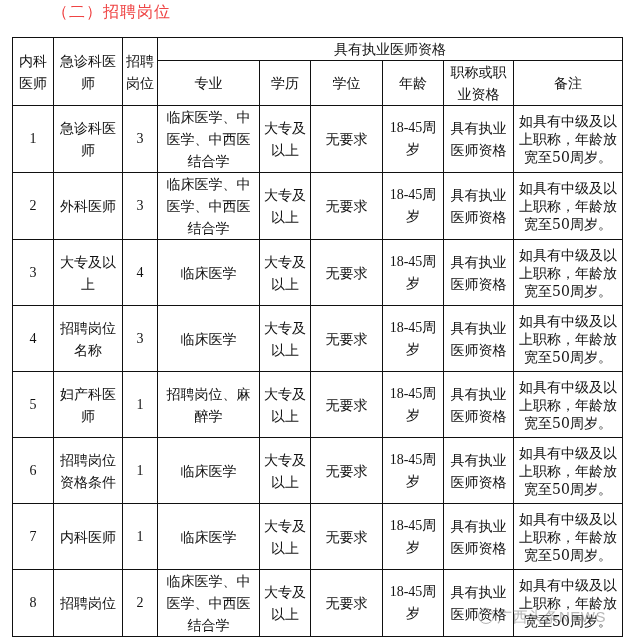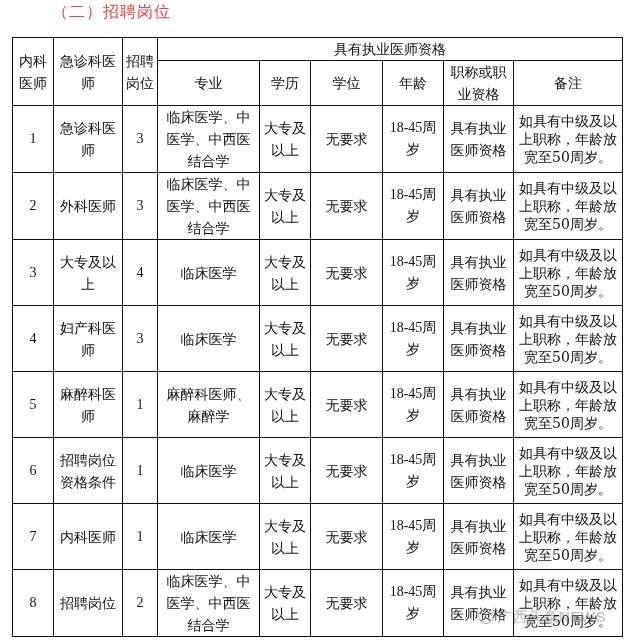--- a/index.html
+++ b/index.html
@@ -79,34 +79,34 @@
         <td class="num">4</td>
         <td>临床医学</td>
         <td>大专及以上</td>
         <td>无要求</td>
         <td class="num">18-45周岁</td>
         <td>具有执业医师资格</td>
         <td class="note">如具有中级及以上职称，年龄放宽至50周岁。</td>
       </tr>
       <tr style="height: 66px;">
         <td class="num">4</td>
-        <td>妇产科医师</td>
+        <td>招聘岗位名称</td>
         <td class="num">3</td>
         <td>临床医学</td>
         <td>大专及以上</td>
         <td>无要求</td>
         <td class="num">18-45周岁</td>
         <td>具有执业医师资格</td>
         <td class="note">如具有中级及以上职称，年龄放宽至50周岁。</td>
       </tr>
       <tr style="height: 66px;">
         <td class="num">5</td>
-        <td>麻醉科医师</td>
+        <td>妇产科医师</td>
         <td class="num">1</td>
-        <td>麻醉科医师、麻醉学</td>
+        <td>招聘岗位、麻醉学</td>
         <td>大专及以上</td>
         <td>无要求</td>
         <td class="num">18-45周岁</td>
         <td>具有执业医师资格</td>
         <td class="note">如具有中级及以上职称，年龄放宽至50周岁。</td>
       </tr>
       <tr style="height: 66px;">
         <td class="num">6</td>
         <td>招聘岗位资格条件</td>
         <td class="num">1</td>

